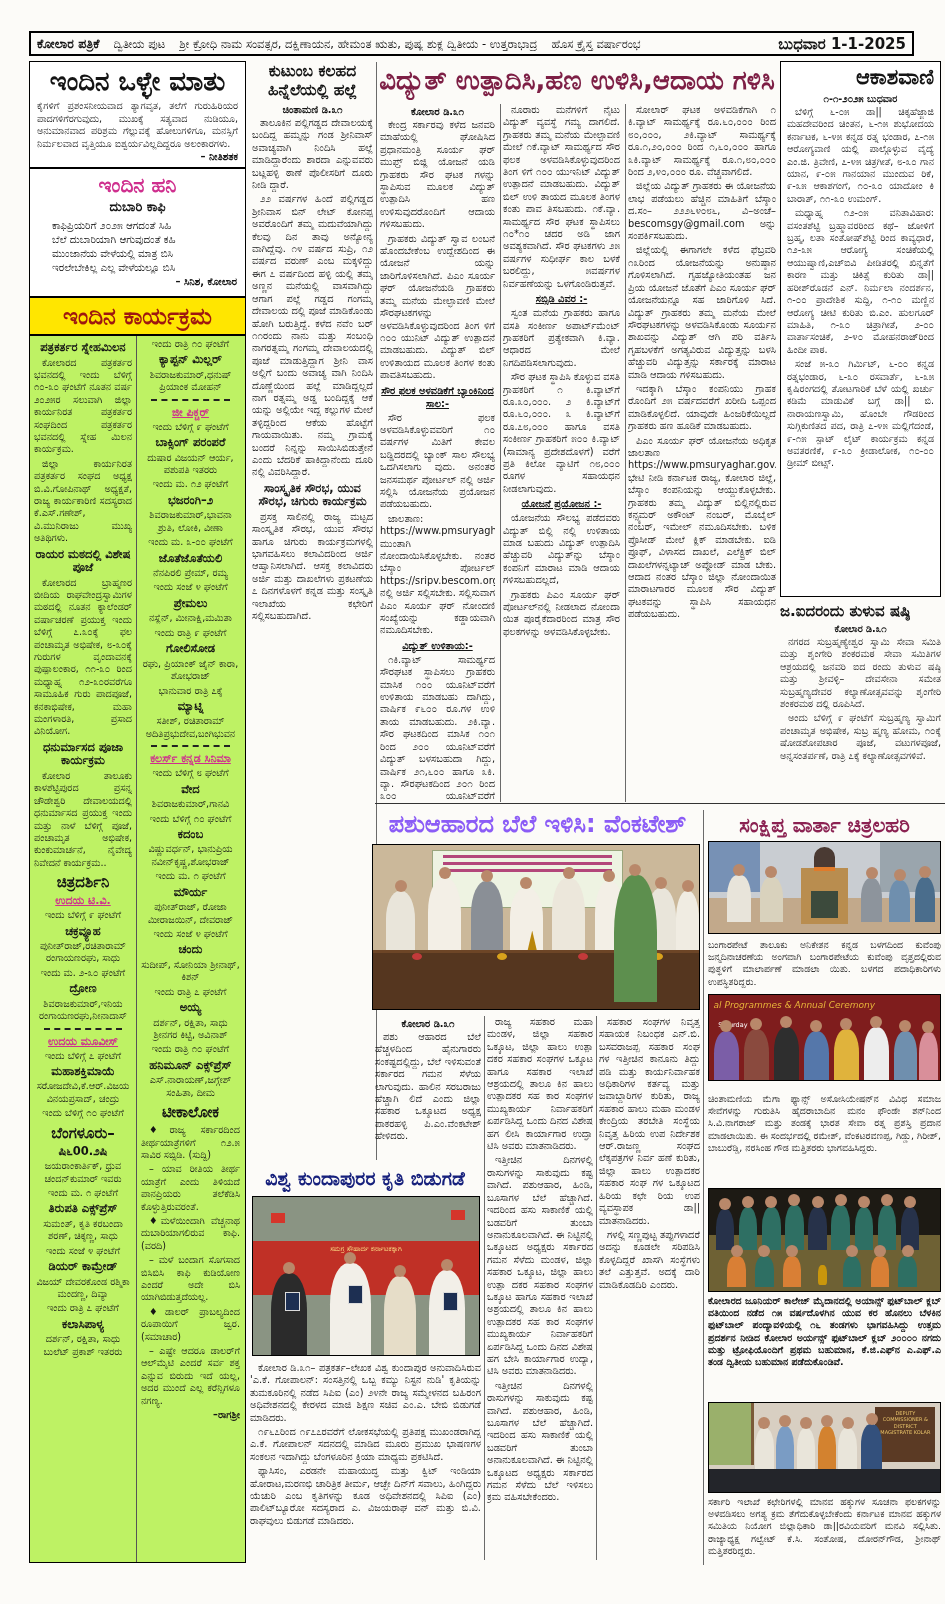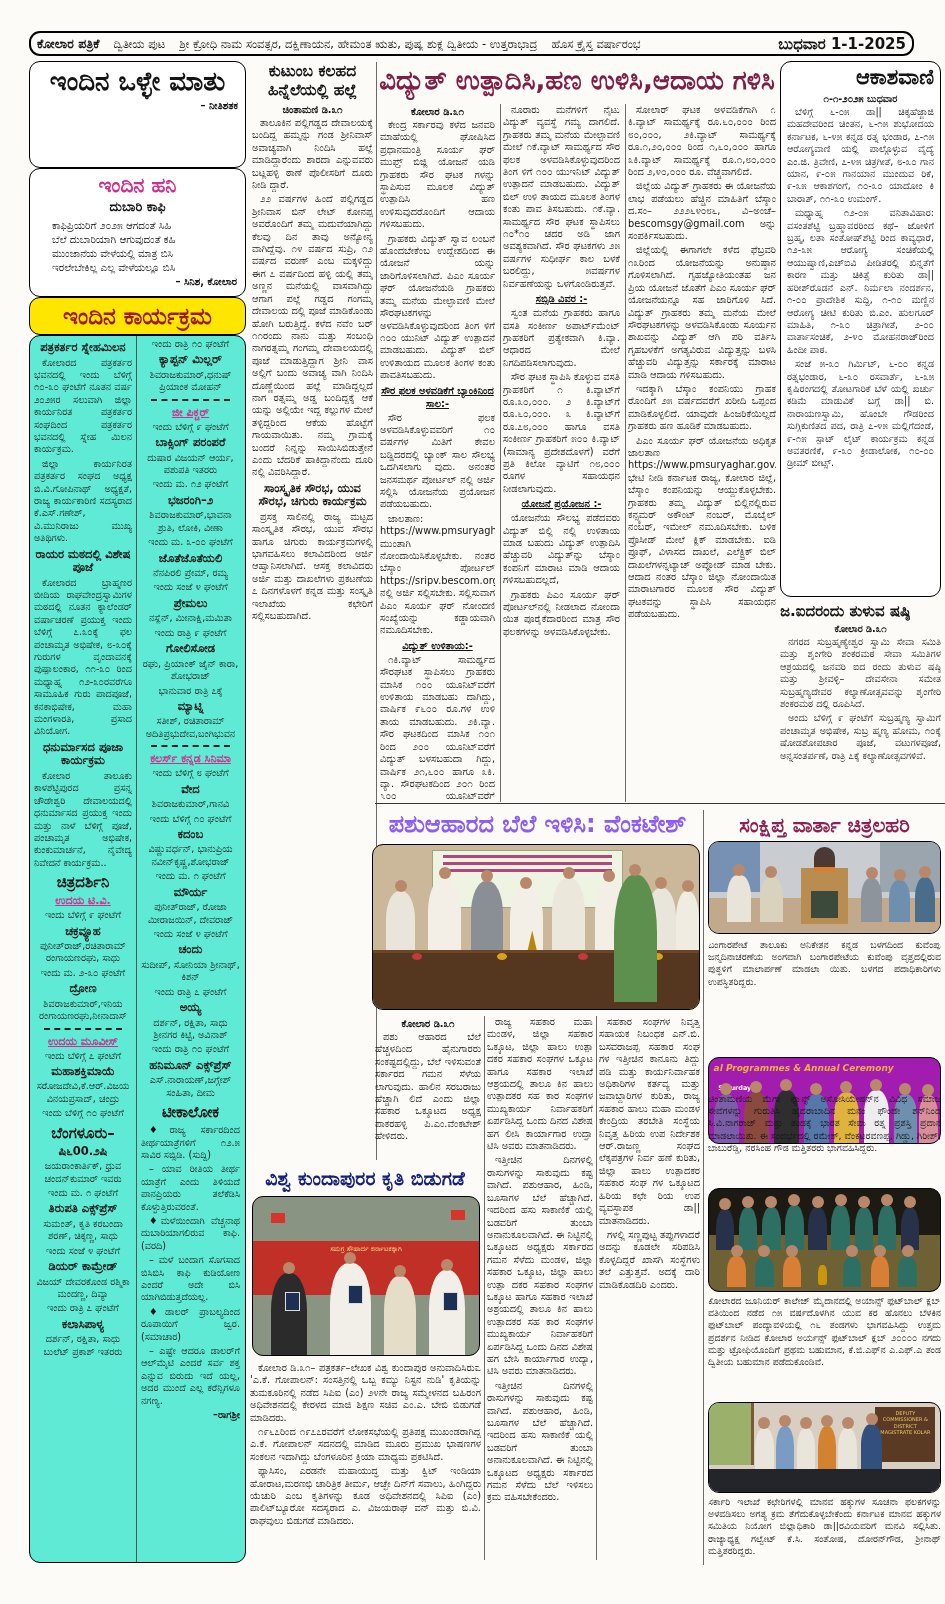--- a/index.html
+++ b/index.html
@@ -1,18 +1,18 @@
 <!DOCTYPE html>
 <html><head>
 <meta charset="utf-8">
 <style>
   html,body{margin:0;padding:0;background:#e9e7e2;}
   #page{position:relative;width:945px;height:1604px;background:#fcfbf8;margin:0 auto;
         font-family:"DejaVu Sans","Liberation Sans",sans-serif;color:#141414;overflow:hidden;}
-  .abs{position:absolute;overflow:hidden;border-radius:11px;}
+  .abs{position:absolute;overflow:hidden;}
   .vr{position:absolute;width:1px;background:#6a6a6a;}
   .hr{position:absolute;height:1px;background:#333;}
 
   
   #masthead{left:29px;top:31px;width:885px;height:25px;border:2px solid #000;
             display:flex;align-items:center;padding:0 6px;box-sizing:border-box;gap:14px;}
   #masthead .brand{font-weight:bold;font-size:12.5px;white-space:nowrap;}
   #masthead .pg{font-size:11.5px;white-space:nowrap;}
   #masthead .panch{font-size:11.5px;white-space:nowrap;overflow:hidden;}
   #masthead .ny{font-size:11.5px;white-space:nowrap;}
@@ -29,21 +29,21 @@
   #hani .ttl{font-size:20px;font-weight:bold;text-align:center;color:#cf2f8e;margin:1px 0 2px;}
   #hani .sub{font-size:13px;font-weight:bold;text-align:center;margin-bottom:3px;}
   #hani .ln{font-size:10.3px;line-height:14px;padding-left:14px;}
   #hani .sig{font-size:10px;font-weight:bold;text-align:right;margin-top:2px;}
 
   #daybanner{left:29px;top:297px;width:217px;height:38px;background:#ffe600;border:1.5px solid #000;
              box-sizing:border-box;display:flex;align-items:center;justify-content:center;}
   #daybanner span{font-size:23px;font-weight:bold;color:#9e1710;white-space:nowrap;}
 
   #programs{left:29px;top:335px;width:217px;height:1228px;border:1.5px solid #000;box-sizing:border-box;
-            background:#5eead4;display:flex;}
+            background:#bef264;display:flex;}
   #programs .pcol{width:107px;padding:2px 4px;box-sizing:border-box;font-size:9.6px;overflow:hidden;}
   #programs .pcol.l{border-right:1px solid #555;}
 
   
   .it{margin:0 0 2px;}
   .it.p{text-align:justify;text-indent:8px;line-height:12.4px;}
   .it.h{font-weight:bold;text-align:center;font-size:11.5px;line-height:13.5px;margin:3px 0 2px;}
   .it.h2{font-weight:bold;text-align:center;font-size:15px;line-height:17px;margin:5px 0 3px;}
   .it.ch{font-weight:bold;text-align:center;color:#cf2f8e;text-decoration:underline;font-size:11px;margin:3px 0 2px;}
   .it.t{text-align:center;line-height:12.4px;}
@@ -116,56 +116,57 @@
   
   #photoA{left:708px;top:841px;width:233px;height:93px;background:#c9cdd2;}
   #photoA .bld{position:absolute;top:0;height:55%;}
   #photoA .ground{position:absolute;left:0;bottom:0;width:100%;height:38%;background:#c2a98b;}
   #photoA .ped{position:absolute;left:40%;bottom:10%;width:20%;height:62%;background:#b98d4f;}
   #photoA .plaque{position:absolute;left:44%;bottom:16%;width:12%;height:30%;background:#3c4a3c;}
   #photoA .bust{position:absolute;left:45.5%;bottom:72%;width:9%;height:22%;background:#4a3a33;border-radius:50% 50% 0 0;
                 box-shadow:0 4px 0 #e07b2a;}
 
   
-  #photoB{left:708px;top:1057px;width:233px;height:87px;background:#a21caf;font-weight:bold;}
+  #photoB{left:708px;top:994px;width:233px;height:87px;background:#7f1d1d;}
   #photoB .bt{position:absolute;left:2%;top:6%;width:96%;color:#e8b53a;font-style:italic;font-size:9px;white-space:nowrap;}
   #photoB .bt2{position:absolute;left:4%;top:30%;color:#fff;font-size:6.5px;white-space:nowrap;}
 
   
   #photoC{left:708px;top:1188px;width:233px;height:104px;background:#1d1a14;}
   #photoC .field{position:absolute;left:0;bottom:0;width:100%;height:55%;background:#6e6134;}
   #photoC .trophy{position:absolute;left:47%;bottom:6%;width:9px;height:20px;background:#c9960c;border-radius:40% 40% 20% 20%;}
 
   
   #photoD{left:708px;top:1402px;width:233px;height:91px;background:#d8cfc2;}
   #photoD .win{position:absolute;left:0;top:0;width:18%;height:70%;background:#9ab06b;border-right:3px solid #7a5a38;}
   #photoD .board{position:absolute;right:2%;top:4%;width:26%;height:62%;background:#5b3a24;color:#e8c36a;
                  font-size:5px;line-height:6.5px;text-align:center;padding:3px 2px;box-sizing:border-box;}
   #photoD .desk{position:absolute;left:0;bottom:0;width:100%;height:26%;background:#23252a;}
 
   .capA{left:708px;top:939px;width:233px;height:60px;}
   .capB{left:708px;top:1093px;width:233px;height:92px;}
-  .capC{left:708px;top:1295px;width:233px;height:102px;}
+  .capC{left:708px;top:1295px;width:233px;height:102px;font-weight:bold;}
   .capD{left:708px;top:1496px;width:233px;height:72px;}
 </style>
 </head>
 <body>
 
 <div id="page">
 
   <div id="masthead" class="abs">
     <span class="brand">ಕೋಲಾರ ಪತ್ರಿಕೆ</span>
     <span class="pg">ದ್ವಿತೀಯ ಪುಟ</span>
     <span class="panch">ಶ್ರೀ ಕ್ರೋಧಿ ನಾಮ ಸಂವತ್ಸರ, ದಕ್ಷಿಣಾಯನ, ಹೇಮಂತ ಋತು, ಪುಷ್ಯ ಶುಕ್ಲ ದ್ವಿತೀಯ - ಉತ್ತರಾಭಾದ್ರ</span>
     <span class="ny">ಹೊಸ ಕ್ರೈಸ್ತ ವರ್ಷಾರಂಭ</span>
     <span class="date">ಬುಧವಾರ 1-1-2025</span>
   </div>
 
   <div id="goodword" class="abs boxed">
     <div class="ttl">ಇಂದಿನ ಒಳ್ಳೇ ಮಾತು</div>
+    <div class="bd">ಕೈಗಳಿಗೆ ಪ್ರಶಂಸನೀಯವಾದ ತ್ಯಾಗವೃತ, ತಲೆಗೆ ಗುರುಹಿರಿಯರ ಪಾದಗಳಿಗೆರಗುವುದು, ಮುಖಕ್ಕೆ ಸತ್ಯವಾದ ನುಡಿಯೂ, ಅನುಮಾನವಾದ ಪರಿಶ್ರಮ ಗೆಲ್ಲುವಕ್ಕೆ ಹೋಲುಗಳಿಗೂ, ಮನಸ್ಸಿಗೆ ನಿರ್ಮಲವಾದ ವೃತ್ತಿಯೂ ಐಶ್ವರ್ಯವಿಲ್ಲದಿದ್ದರೂ ಅಲಂಕಾರಗಳು.</div>
     <div class="sig">– ನೀತಿಶತಕ</div>
   </div>
 
   <div id="hani" class="abs boxed">
     <div class="ttl">ಇಂದಿನ ಹನಿ</div>
     <div class="sub">ದುಬಾರಿ ಕಾಫಿ</div>
     <div class="ln">ಕಾಫಿಪ್ರಿಯರಿಗೆ ೨೦೨೫ ಆಗದಂತೆ ಸಿಹಿ</div>
     <div class="ln">ಬೆಲೆ ದುಬಾರಿಯಾಗಿ ಆಗುವುದಂತೆ ಕಹಿ</div>
     <div class="ln">ಮುಂಜಾನೆಯ ವೇಳೆಯಲ್ಲಿ ಮಾತ್ರ ಬಿಸಿ</div>
     <div class="ln">ಇರಲೇಬೇಕಿಲ್ಲ ಎಲ್ಲ ವೇಳೆಯಲ್ಲೂ ಬಿಸಿ</div>

